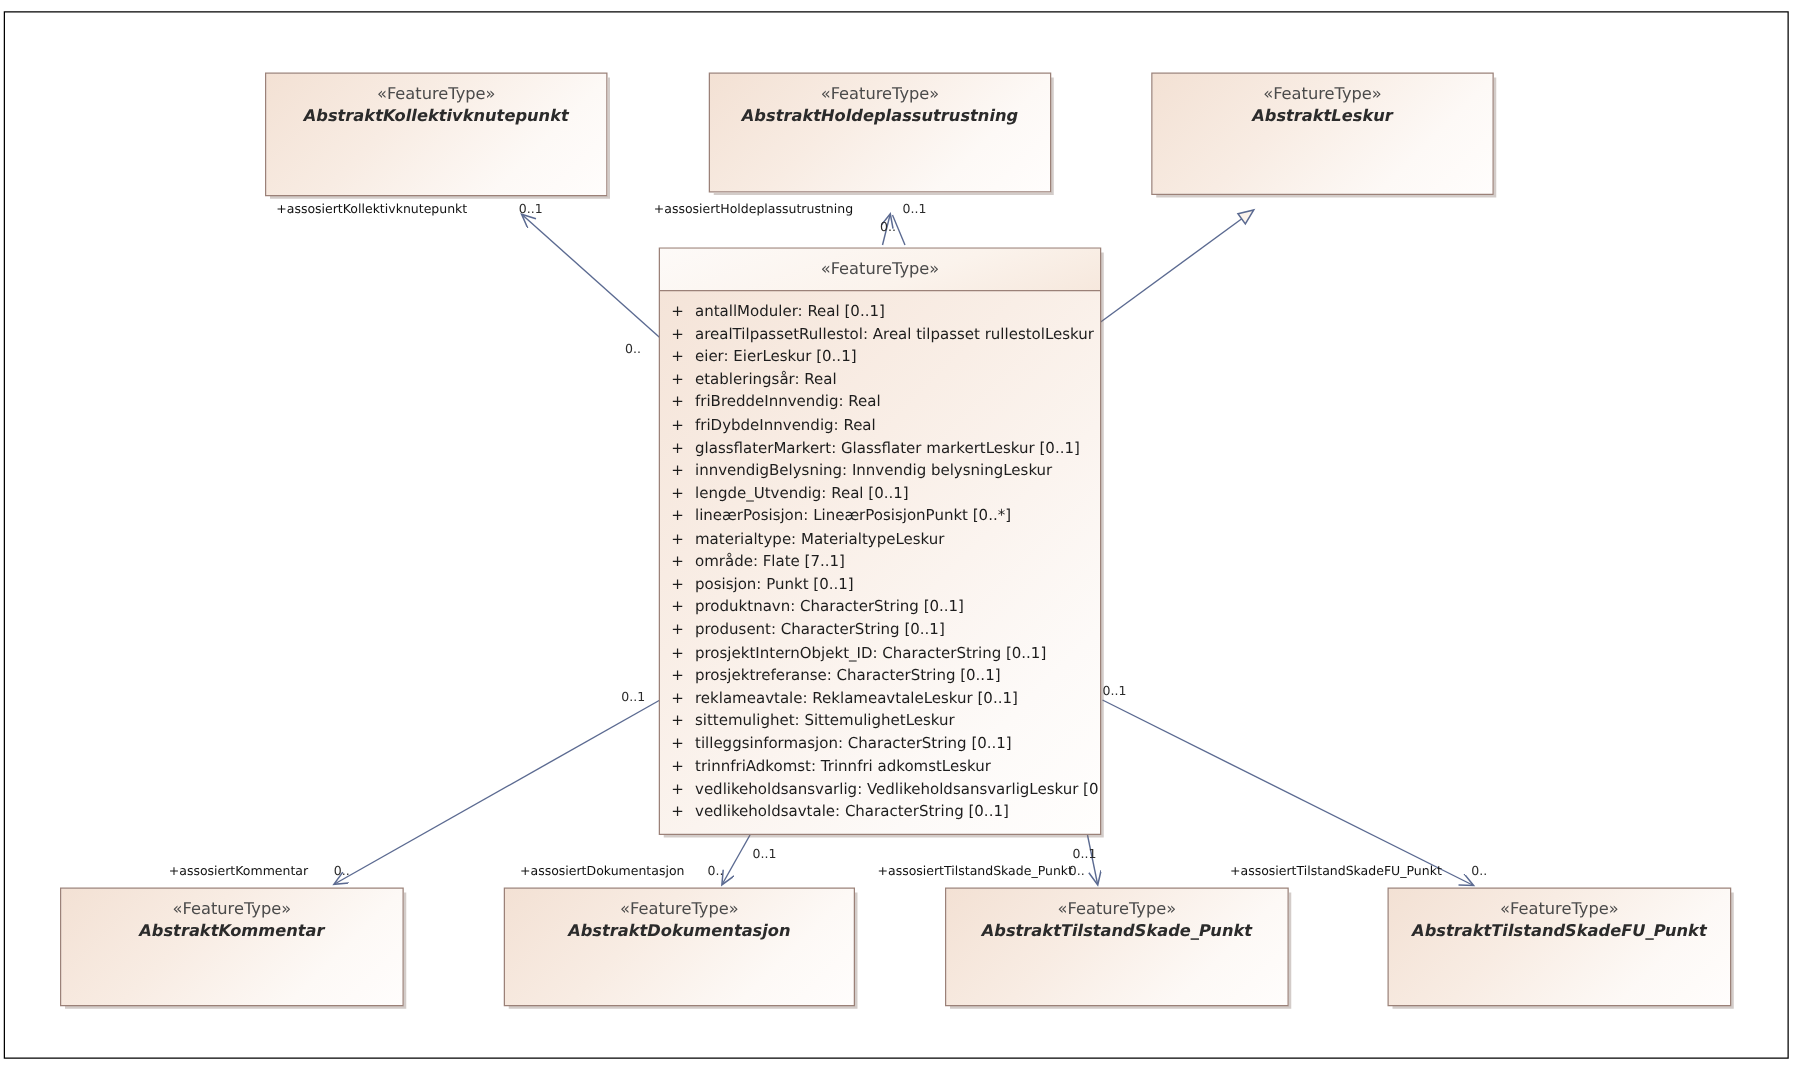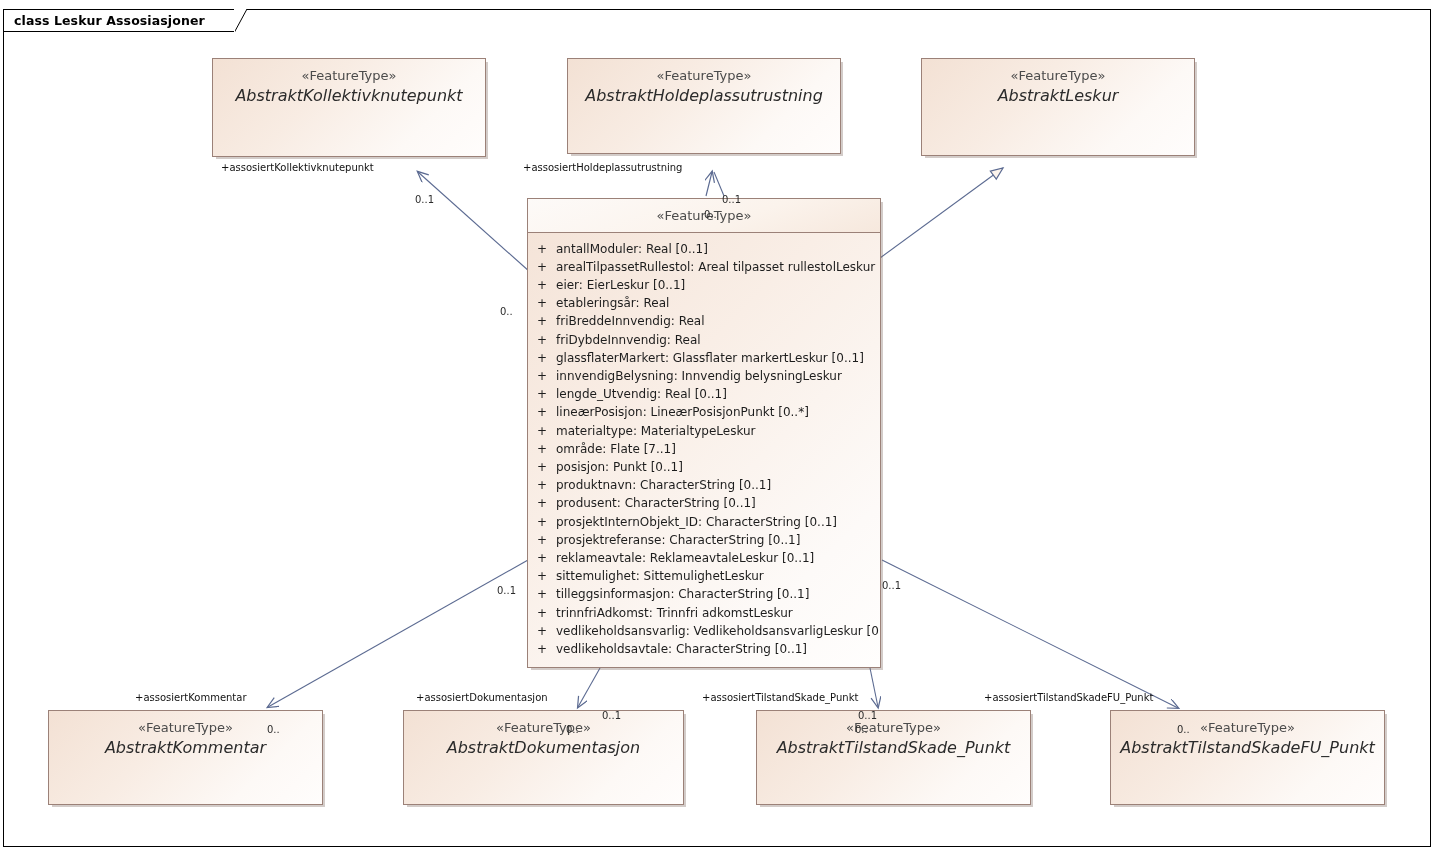--- a/index.html
+++ b/index.html
@@ -87,22 +87,22 @@
     text-align: center;
     padding-top: 8px;
     line-height: 1.35;
   }
   .stereotype {
     font-size: 13px;
     color: #4b4b4b;
     display: block;
   }
   .classname {
-    font-size: 16px;
-    font-weight: normal;
+    font-size: 13px;
+    font-weight: bold;
     font-style: italic;
     color: #2b2b2b;
     display: block;
   }
   .classname.concrete {
     font-style: normal;
   }
 
   
   #box-leskur {
@@ -139,45 +139,32 @@
   .lbl {
     position: absolute;
     font-size: 10px;
     color: #1d1d1d;
     white-space: nowrap;
     z-index: 4;
     background: transparent;
   }
   .lbl.mult {
     color: #2b2b2b;
-    margin-top: 32px;
   }
   .lbl.role {
     color: #111111;
   }
 </style>
 </head>
 <body>
 
 <div id="canvas">
 
   <div id="frame"></div>
 
-  <div id="title-tab">
-    <div class="tab-body">
-      <span class="tab-label">class Leskur Assosiasjoner</span>
-      <span class="tab-corner">
-        <svg width="13" height="25" viewBox="0 0 13 25">
-          <path d="M 0 0 L 13 0 L 0 24" fill="#ffffff" stroke="none"></path>
-          <path d="M 13 0 L 0 24" stroke="#000000" stroke-width="1" fill="none"></path>
-          <path d="M 0 24 L 0 0" stroke="#ffffff" stroke-width="2" fill="none"></path>
-        </svg>
-      </span>
-    </div>
-  </div>
 
   <svg id="links">
     <defs>
       <marker id="openArrow" markerWidth="14" markerHeight="14" refX="11" refY="5" orient="auto" markerUnits="userSpaceOnUse">
         <path d="M 1 0 L 12 5 L 1 10" fill="none" stroke="#5b6a91" stroke-width="1.2"></path>
       </marker>
       <marker id="genTriangle" markerWidth="16" markerHeight="14" refX="13" refY="6" orient="auto" markerUnits="userSpaceOnUse">
         <path d="M 1 1 L 13 6 L 1 11 z" fill="#fbf3ec" stroke="#5b6a91" stroke-width="1.2"></path>
       </marker>
     </defs>

